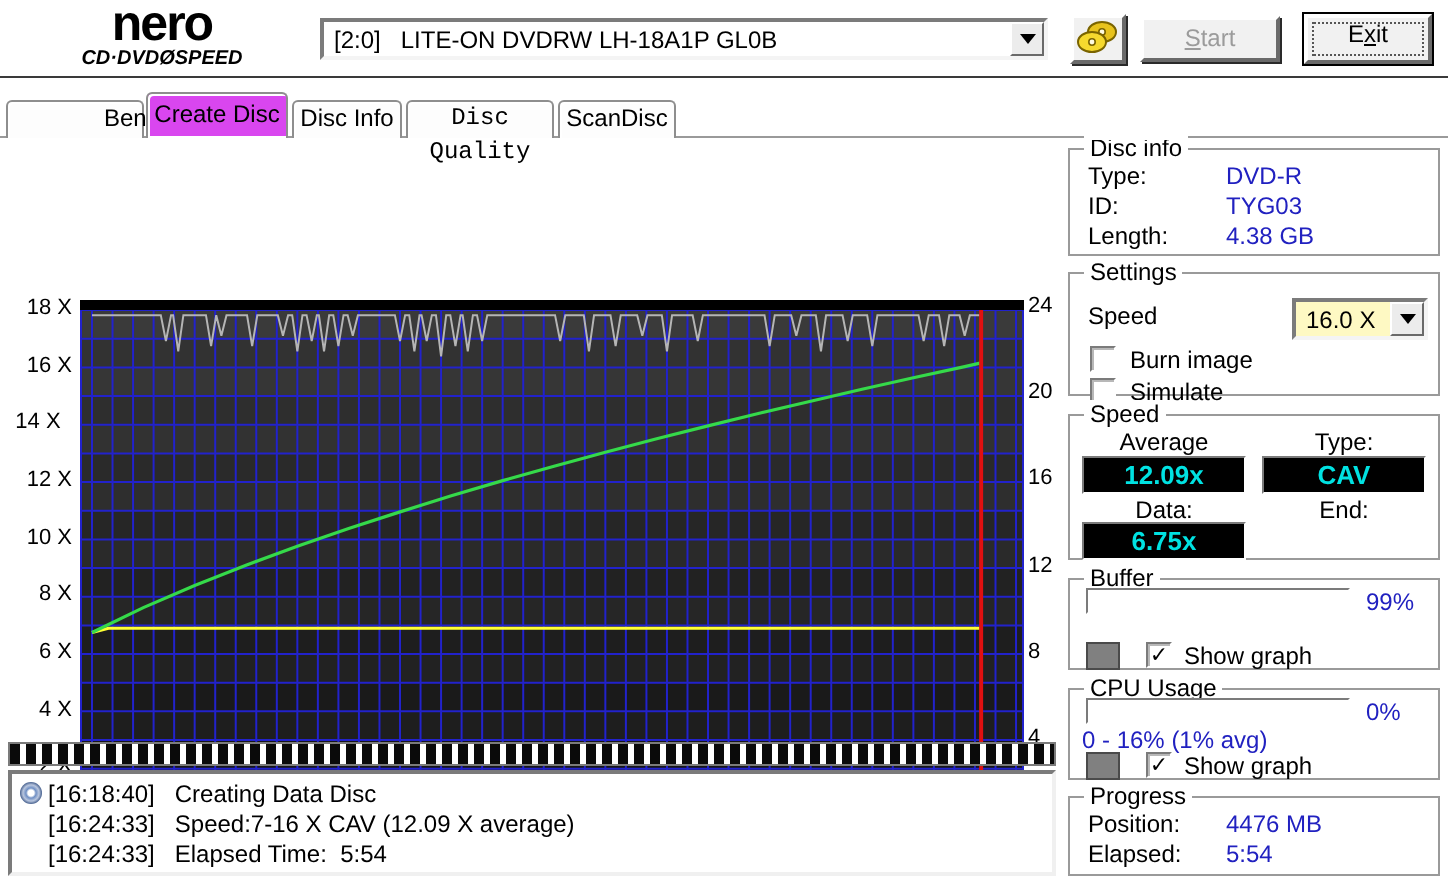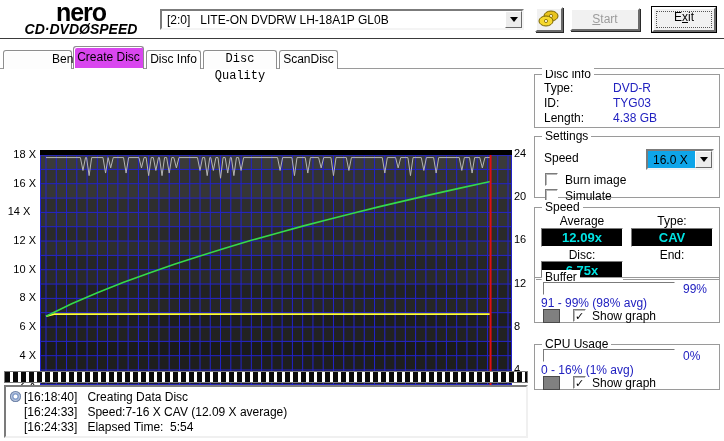--- a/index.html
+++ b/index.html
@@ -3,21 +3,21 @@
 <meta charset="utf-8">
 <style>
   * { margin:0; padding:0; box-sizing:border-box; }
   html,body { width:724px; height:441px; background:#fff; font-family:"Liberation Sans","DejaVu Sans",sans-serif; font-size:12px; color:#000; overflow:hidden; }
   #app { position:relative; width:724px; height:441px; background:#ffffff; }
 
   
   #header { position:absolute; left:0; top:0; width:724px; height:38px; background:#fff;text-decoration:underline; }
   #logo { position:absolute; left:6px; top:1px; width:150px; text-align:center; cursor:default; }
   #logo .l1 { font-weight:900; font-size:25px; letter-spacing:-1px; line-height:22px; }
-  #logo .l2 { font-weight:900; font-style:italic; font-size:14px; letter-spacing:0px; line-height:13px; }
+  #logo .l2 { font-weight:900; font-style:italic; font-size:10px; letter-spacing:0px; line-height:13px; }
   #hsep { position:absolute; left:0; top:38px; width:724px; height:2px; background:#3a3a3a; border-bottom:1px solid #fff; }
   #drive-combo { position:absolute; left:160px; top:9px; width:364px; height:21px; background:#fff; border:2px solid; border-color:#7b7b7b #f4f4f4 #f4f4f4 #7b7b7b; }
   #drive-combo .cb-text { position:absolute; left:5px; top:1px; line-height:16px; white-space:pre; }
   .cb-arrow { position:absolute; right:0; top:0; width:17px; height:100%; background:#ececec; border:1px solid; border-color:#fff #6a6a6a #6a6a6a #fff; display:flex; align-items:center; justify-content:center; }
   .cb-arrow .tri { width:0; height:0; border-left:4px solid transparent; border-right:4px solid transparent; border-top:5px solid #000; }
 
   .btn3d { position:absolute; background:#f1f1f1; border:2px solid; border-color:#ffffff #6a6a6a #6a6a6a #ffffff; box-shadow:1px 1px 0 #2a2a2a; text-align:center; cursor:default; }
   #eject-button { left:535px; top:7px; width:28px; height:25px; }
   #start-button { left:570px; top:8px; width:70px; height:23px; color:#9b9b9b; line-height:19px; }
   #exit-button  { left:652px; top:7px; width:64px; height:25px; line-height:17px; border-color:#ffffff #6a6a6a #6a6a6a #ffffff; box-shadow:0 0 0 1px #000; }
@@ -46,21 +46,21 @@
       background:radial-gradient(circle at 50% 50%, #ffffff 0 1.5px, #6f8fc4 2.5px, #b9c6de 4px, #46608e 5.5px); }
   .log-noicon { display:inline-block; width:14px; }
 
   
   .group { position:absolute; left:534px; width:186px; border:1px solid #9a9a9a; box-shadow:inset 1px 1px 0 #fff, 1px 1px 0 #fff; }
   .group .legend { position:absolute; top:-8px; left:7px; background:#fff; padding:0 3px; line-height:14px; }
   .grow { position:absolute; left:9px; white-space:nowrap; }
   .bluev { color:#2121c0; }
   .lcd { position:absolute; width:82px; height:19px; background:#000; color:#00e2e2; font-weight:bold; text-align:center; line-height:17px; font-size:13px; border:1px solid; border-color:#7b7b7b #fff #fff #7b7b7b; }
   .lcd-lab { position:absolute; width:82px; text-align:center; }
-  #speed-combo { position:absolute; left:111px; top:12px; width:68px; height:21px; background:#0ea5e9; border:2px solid; border-color:#7b7b7b #f4f4f4 #f4f4f4 #7b7b7b; }
+  #speed-combo { position:absolute; left:111px; top:12px; width:68px; height:21px; background:#fef9c3; border:2px solid; border-color:#7b7b7b #f4f4f4 #f4f4f4 #7b7b7b; }
   #speed-combo .cb-text { position:absolute; left:5px; top:1px; line-height:16px; }
   .checkbox { position:absolute; width:13px; height:13px; background:#fff; border:1px solid; border-color:#7b7b7b #fff #fff #7b7b7b; box-shadow:inset 1px 1px 0 #b8b8b8; font-size:11px; line-height:12px; text-align:center; font-weight:bold; }
   .cklabel { position:absolute; white-space:nowrap; }
   .meter { position:absolute; height:13px; background:#fff; border:1px solid; border-color:#7b7b7b #fff #fff #7b7b7b; }
   .meter .fill { height:100%; background:#000; }
   .swatch { position:absolute; width:17px; height:14px; background:#808080; border:1px solid #4a4a4a; }
 </style>
 </head>
 <body>
 
@@ -253,39 +253,45 @@
     <span class="checkbox" style="left:10px; top:52px; top:52px;"></span>
     <span class="cklabel" style="left:30px; top:52px;">Simulate</span>
   </div>
 
   <div class="group" style="top:207px; height:73px;">
     <span class="legend">Speed</span>
     <span class="lcd-lab" style="left:6px; top:6px;">Average</span>
     <span class="lcd-lab" style="left:96px; top:6px;">Type:</span>
     <span class="lcd" style="left:6px; top:20px;">12.09x</span>
     <span class="lcd" style="left:96px; top:20px;">CAV</span>
-    <span class="lcd-lab" style="left:6px; top:40px;">Disc:</span>
+    <span class="lcd-lab" style="left:6px; top:40px;">Data:</span>
     <span class="lcd-lab" style="left:96px; top:40px;">End:</span>
     <span class="lcd" style="left:6px; top:53px;">6.75x</span>
   </div>
 
-  <div class="group" style="top:277px; height:46px;">
+  <div class="group" style="top:289px; height:46px;">
     <span class="legend">Buffer</span>
     <span class="meter" style="left:8px; top:4px; width:132px;"><span class="fill" id="buffer-fill" style="width: 99%;"></span></span>
     <span class="grow bluev" style="left:148px; top:4px;">99%</span>
-    <span class="grow bluev" style="top:18px; left:6px;">91 - 99% (98% avg)</span>
     <span class="swatch" style="left:8px; top:31px;"></span>
     <span class="checkbox" style="left:38px; top:31px;">✓</span>
     <span class="cklabel" style="left:57px; top:31px;">Show graph</span>
   </div>
 
   <div class="group" style="top:344px; height:46px;">
     <span class="legend">CPU Usage</span>
     <span class="meter" style="left:8px; top:4px; width:132px;"><span class="fill" id="cpu-fill" style="width: 0%;"></span></span>
     <span class="grow bluev" style="left:148px; top:4px;">0%</span>
     <span class="grow bluev" style="top:18px; left:6px;">0 - 16% (1% avg)</span>
     <span class="swatch" style="left:8px; top:31px;"></span>
     <span class="checkbox" style="left:38px; top:31px;">✓</span>
     <span class="cklabel" style="left:57px; top:31px;">Show graph</span>
   </div>
 
+  <div class="group" style="top:398px; height:40px;">
+    <span class="legend">Progress</span>
+    <span class="grow" style="top:6px;">Position:</span>
+    <span class="grow bluev" style="top:6px; left:78px;">4476 MB</span>
+    <span class="grow" style="top:21px;">Elapsed:</span>
+    <span class="grow bluev" style="top:21px; left:78px;">5:54</span>
+  </div>
 
 </div>
 
 </body></html>

